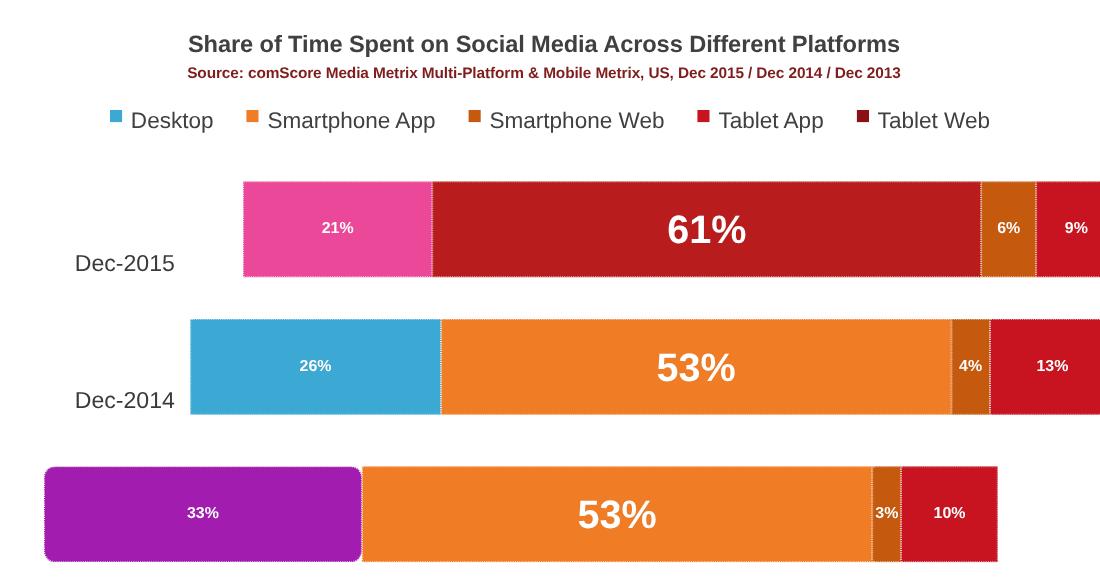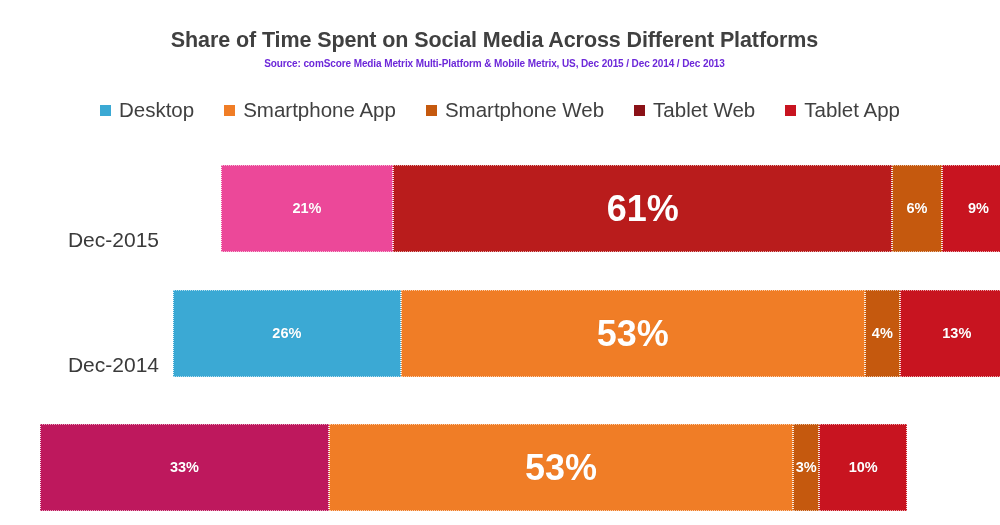--- a/index.html
+++ b/index.html
@@ -26,40 +26,39 @@
   }
   .chart-title {
     font-size: 21.5px;
     font-weight: bold;
     color: #404040;
     letter-spacing: -0.1px;
     line-height: 1.15;
   }
   .chart-subtitle {
     margin-top: 5px;
-    font-size: 10px;
+    font-size: 14px;
     font-weight: bold;
-    color: #6d28d9;
+    color: #7f1d1d;
     letter-spacing: -0.1px;
   }
 
   
   .legend {
     position: absolute;
     left: 0;
     top: 100px;
     width: 1000px;
     display: flex;
     justify-content: center;
     align-items: center;
     gap: 30px;
   }
   .legend-item {
     display: flex;
-    align-items: center;
     gap: 8px;
   }
   .legend-swatch {
     width: 11px;
     height: 11px;
     flex: 0 0 auto;
     display: block;
   }
   .legend-label {
     font-size: 20.5px;
@@ -143,26 +142,26 @@
     </div>
     <div class="legend-item">
       <span class="legend-swatch" style="background: rgb(240, 125, 38);"></span>
       <span class="legend-label">Smartphone App</span>
     </div>
     <div class="legend-item">
       <span class="legend-swatch" style="background: rgb(197, 89, 14);"></span>
       <span class="legend-label">Smartphone Web</span>
     </div>
     <div class="legend-item">
+      <span class="legend-swatch" style="background: rgb(200, 20, 32);"></span>
+      <span class="legend-label">Tablet App</span>
+    </div>
+    <div class="legend-item">
       <span class="legend-swatch" style="background: rgb(139, 17, 23);"></span>
       <span class="legend-label">Tablet Web</span>
-    </div>
-    <div class="legend-item">
-      <span class="legend-swatch" style="background: rgb(200, 20, 32);"></span>
-      <span class="legend-label">Tablet App</span>
     </div>
   </div>
 
 <div class="plot" id="plot">
     <div class="row row-1">
       <div class="row-label">Dec-2015</div>
       <div class="bar">
         <div class="seg" style="background: #ec4899; width: 21%; margin-left: 48px;">
           <span class="seg-label small">21%</span>
         </div>
@@ -195,21 +194,21 @@
         <div class="seg" style="background: rgb(200, 20, 32); width: 13.1313%;">
           <span class="seg-label small">13%</span>
         </div>
         <div class="seg" style="background: rgb(139, 17, 23); width: 3.0303%;">
           <span class="seg-label small">3%</span>
         </div>
       </div>
     </div>
     <div class="row row-3">
       <div class="bar">
-        <div class="seg" style="background: #be185d; width: 33.3333%;">
+        <div class="seg" style="background: #a21caf; width: 33.3333%; border-radius: 10px;">
           <span class="seg-label small">33%</span>
         </div>
         <div class="seg" style="background: rgb(240, 125, 38); width: 53.5354%;">
           <span class="seg-label big">53%</span>
         </div>
         <div class="seg" style="background: rgb(197, 89, 14); width: 3.0303%;">
           <span class="seg-label small">3%</span>
         </div>
         <div class="seg" style="background: rgb(200, 20, 32); width: 10.101%;">
           <span class="seg-label small">10%</span>

